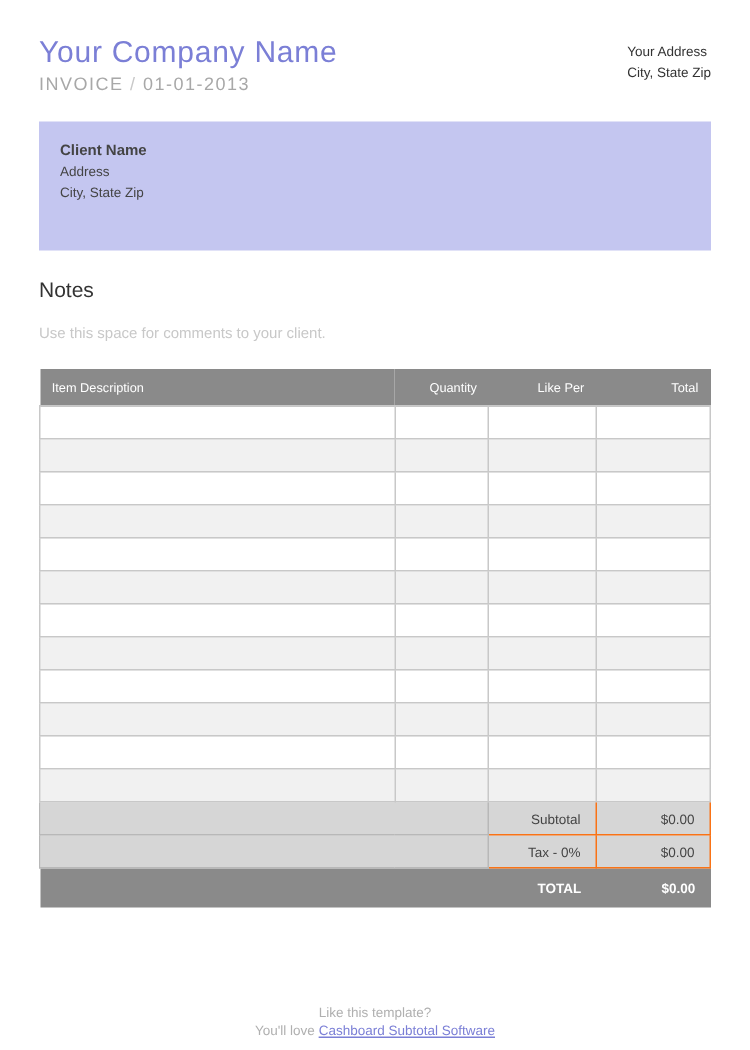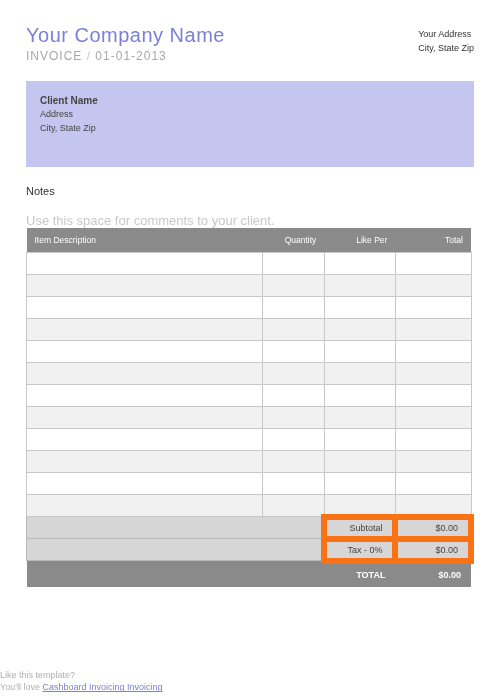--- a/index.html
+++ b/index.html
@@ -24,22 +24,22 @@
   display: flex;
   justify-content: space-between;
   margin-bottom: 18px;
 }
 .client-left { line-height: 1.5; }
 .client-name { font-weight: bold; font-size: 10px; }
 .client-addr { font-size: 9px; color: #444; }
 .balance-due-label { font-size: 10px; font-weight: bold; text-align: right; letter-spacing: 0.3px; }
 .balance-due-sub { font-size: 9px; text-align: right; margin-top: 3px; }
 .balance-amount { font-size: 24px; font-weight: bold; color: #1A9E1A; text-align: right; margin-top: 6px; }
-.notes-label { font-size: 11px; color: #333; margin-bottom: 16px; }
-.notes-placeholder { font-size: 13px; color: #c8c8c8; }
+.notes-label { font-size: 14px; color: #333; margin-bottom: 16px; }
+.notes-placeholder { font-size: 10px; color: #c8c8c8; margin-bottom: 18px; }
 table { width: 100%; border-collapse: collapse; padding-left: 31px; }
 thead th {
   background: #8a8a8a;
   color: #fff;
   font-size: 8.5px;
   font-weight: normal;
   padding: 7px 8px;
   text-align: left;
 }
 thead th.qty, thead th.price, thead th.total { text-align: right; }
@@ -48,21 +48,21 @@
   height: 22px;
   padding: 0 8px;
 }
 tbody tr:nth-child(even) td { background: #f1f1f1; }
 .col-desc { width: 53%; }
 .col-qty { width: 14%; }
 .col-price { width: 16%; }
 .col-total { width: 17%; }
 .summary td {
   background: #d6d6d6 !important;
-  border: 6px solid #f97316;
+  border: 1px solid #f97316;
   height: 22px;
   font-size: 9px;
   color: #444;
 }
 .summary .label { text-align: right; padding-right: 10px; }
 .summary .value { text-align: right; padding-right: 10px; }
 .summary .blank { background: #d6d6d6 !important; border: 1px solid #b8b8b8; }
 .grand-total td {
   background: #8a8a8a !important;
   color: #fff;
@@ -70,21 +70,21 @@
   height: 26px;
   border: none;
 }
 .grand-total .label { text-align: right; padding-right: 10px; }
 .grand-total .value { text-align: right; padding-right: 10px; }
 .footer {
   position: absolute;
   bottom: 6px;
   left: 0;
   right: 0;
-  text-align: left;
+  text-align: center;
   font-size: 9px;
   color: #b0b0b0;
   line-height: 1.4;
 }
 .footer a { color: #7B7FD6; text-decoration: underline; }
 </style>
 </head>
 <body>
 
 <div class="header">
@@ -215,15 +215,15 @@
       <td colspan="2"></td>
       <td class="label">TOTAL</td>
       <td class="value">$0.00</td>
     </tr>
   </tbody>
 </table>
 
 <div class="footer">
   <div>Like this template?</div>
   <div>
-    <span>You'll love </span><a href="#">Cashboard Invoicing Invoicing</a>
+    <span>You'll love </span><a href="#">Cashboard Subtotal Software</a>
   </div>
 </div>
 
 </body></html>

